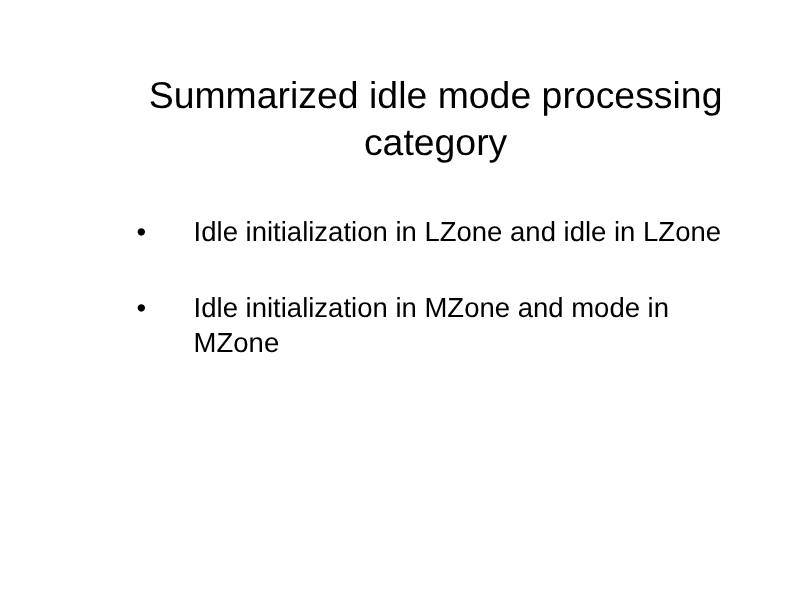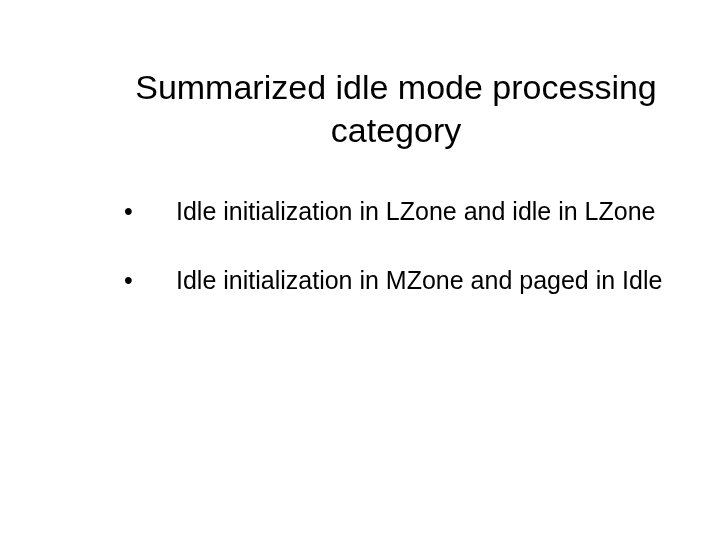--- a/index.html
+++ b/index.html
@@ -53,16 +53,16 @@
 
 <div class="slide">
   <h1 class="title">Summarized idle mode processing category</h1>
   <div class="content">
     <div class="bullet-item">
       <span class="bullet-marker">•</span>
       <span class="bullet-text">Idle initialization in LZone and idle in LZone</span>
     </div>
     <div class="bullet-item">
       <span class="bullet-marker">•</span>
-      <span class="bullet-text">Idle initialization in MZone and paged in Idle</span>
+      <span class="bullet-text">Idle initialization in MZone and mode in MZone</span>
     </div>
   </div>
 </div>
 
 </body></html>

